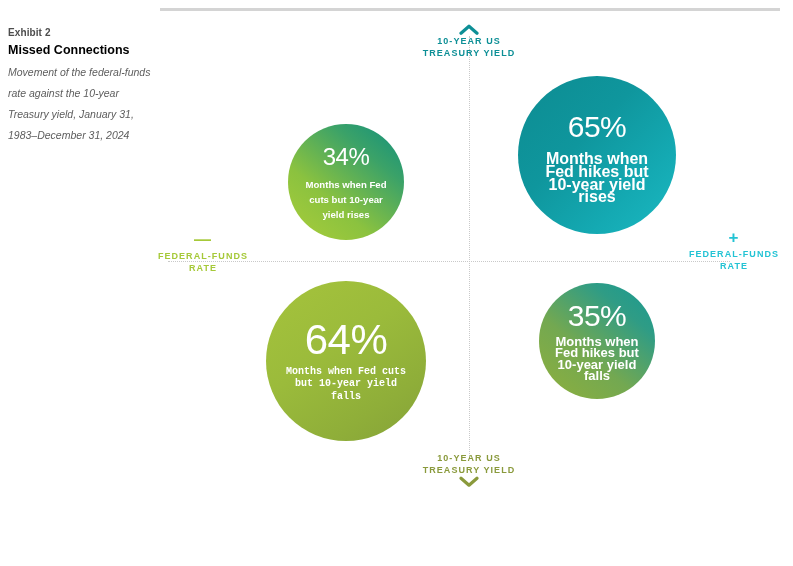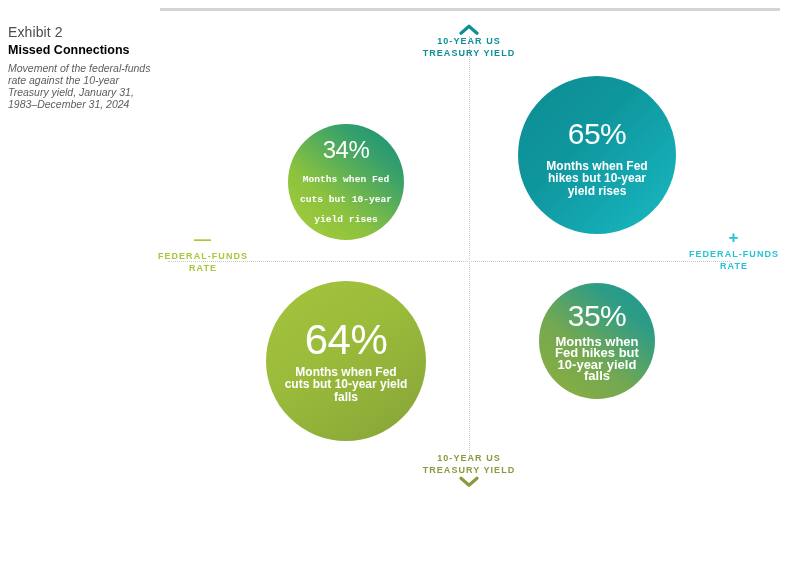--- a/index.html
+++ b/index.html
@@ -28,38 +28,38 @@
   }
 
   
   .caption {
     position: absolute;
     left: 8px;
     top: 24px;
     width: 146px;
   }
   .caption-exhibit {
-    font-size: 14px;
-    font-weight: normal;
+    font-size: 10px;
+    font-weight: bold;
     color: #4d4d4d;
     letter-spacing: .1px;
     line-height: 17px;
   }
   .caption-title {
     font-size: 12.5px;
     font-weight: bold;
     color: #000000;
     line-height: 16px;
     margin-top: 1px;
   }
   .caption-desc {
     font-size: 10.5px;
     font-style: italic;
     color: #5d5d5d;
-    line-height: 12px;
+    line-height: 21px;
     margin-top: 4px;
   }
 
   
   .chart {
     position: absolute;
     left: 0;
     top: 0;
     width: 793px;
     height: 404px;
@@ -163,44 +163,44 @@
 
   
   #bubble-cut-rise {
     left: 288px;
     top: 124px;
     width: 116px;
     height: 116px;
     background: linear-gradient(40deg, #a9cd3a 0%, #8bc23f 35%, #3ba268 72%, #0f8f7e 100%);
   }
   #bubble-cut-rise .pct { font-size: 24px; line-height: 30px; }
-  #bubble-cut-rise .desc { font-size: 9.6px; line-height: 20px; padding: 0 10px; font-family: Liberation Mono, monospace; }
+  #bubble-cut-rise .desc { font-size: 9.6px; line-height: 15px; padding: 0 10px; }
 
   
   #bubble-hike-rise {
     left: 518px;
     top: 76px;
     width: 158px;
     height: 158px;
     background: linear-gradient(135deg, #0d8c92 0%, #0f969d 40%, #14a9b2 72%, #1bb9c2 100%);
   }
   #bubble-hike-rise .pct { font-size: 30px; line-height: 42px; }
-  #bubble-hike-rise .desc { font-size: 12px; line-height: 12.6px; padding: 0 16px; }
+  #bubble-hike-rise .desc { font-size: 16px; line-height: 12.6px; padding: 0 16px; }
 
   
   #bubble-cut-fall {
     left: 266px;
     top: 281px;
     width: 160px;
     height: 160px;
     background: linear-gradient(145deg, #a5c33c 0%, #9bbb3b 42%, #8fae39 75%, #85a238 100%);
     justify-content: center;
   }
   #bubble-cut-fall .pct { font-size: 42px; line-height: 42px; }
-  #bubble-cut-fall .desc { font-size: 12px; line-height: 12.6px; padding: 0 16px; }
+  #bubble-cut-fall .desc { font-size: 10px; line-height: 12.6px; padding: 0 16px; font-family: Liberation Mono, monospace; }
 
   
   #bubble-hike-fall {
     left: 539px;
     top: 283px;
     width: 116px;
     height: 116px;
     background: linear-gradient(40deg, #8fb03c 0%, #73a851 40%, #2f9c85 75%, #179a93 100%);
   }
   #bubble-hike-fall .pct { font-size: 30px; line-height: 30px; }

